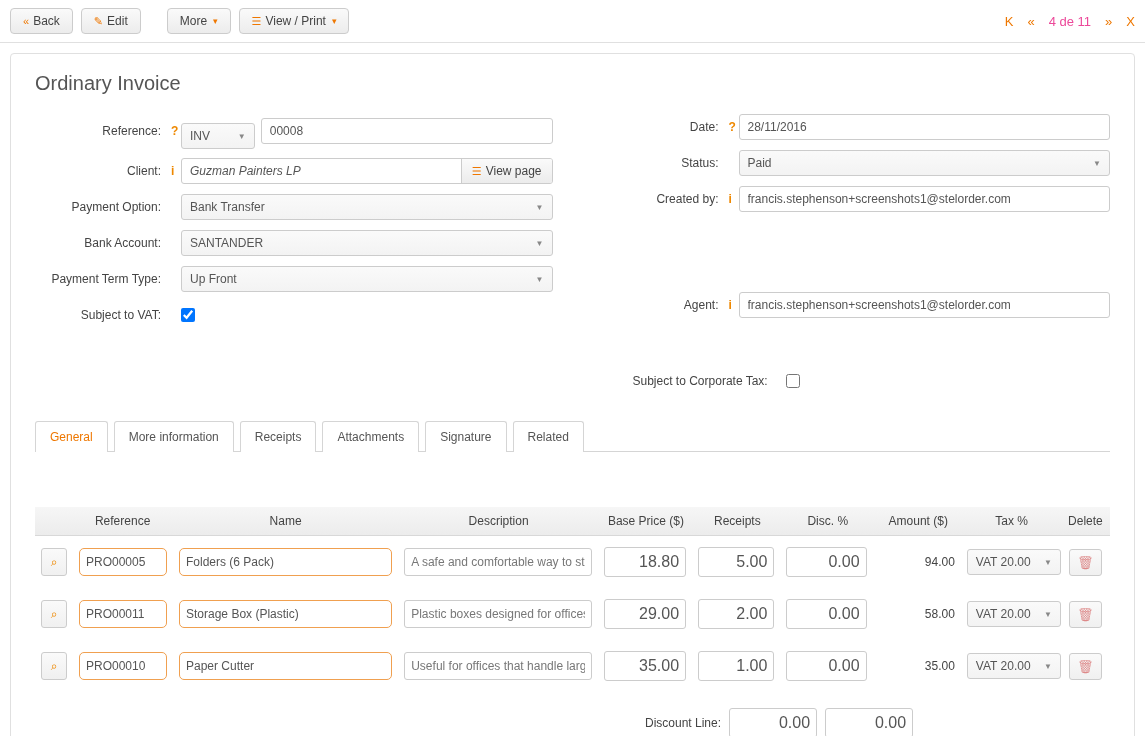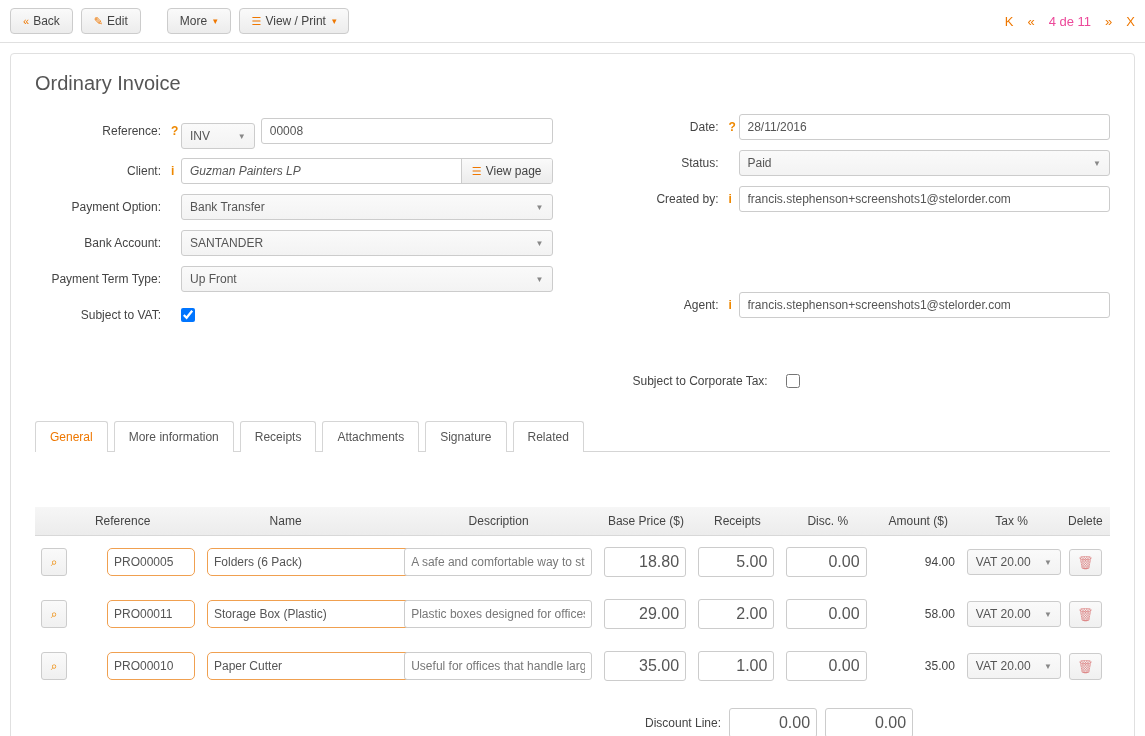--- a/index.html
+++ b/index.html
@@ -47,21 +47,21 @@
 .col-price { width: 96px; text-align: right; }
 .col-qty { width: 90px; text-align: right; }
 .col-disc { width: 94px; text-align: right; }
 .col-amt { width: 90px; text-align: right; }
 .col-tax { width: 100px; text-align: center; }
 .col-del { width: 50px; text-align: center; }
 .grid-head > div { text-align: center; font-weight: normal; color: #444; }
 .grid-head .col-price, .grid-head .col-qty, .grid-head .col-disc, .grid-head .col-amt { text-align: center; }
 
 .grid-row { display: flex; align-items: center; padding: 4px 0; }
-.inp-orange { border: 1px solid #f0a050; border-radius: 5px; padding: 11px 6px; width: 100%; font-size: 12px; color: #555; height: 28px; margin-left: 28px; }
+.inp-orange { border: 1px solid #f0a050; border-radius: 5px; padding: 11px 6px; width: 100%; font-size: 12px; color: #555; height: 28px; }
 .inp-grey { border: 1px solid #ccc; border-radius: 3px; padding: 5px 6px; width: 100%; font-size: 16px; color: #555; text-align: right; }
 .inp-desc { border: 1px solid #ccc; border-radius: 3px; padding: 5px 6px; width: 100%; font-size: 12px; color: #777; height: 28px; resize: none; overflow: hidden; }
 .amt-text { text-align: right; padding-right: 10px; color: #444; }
 .search-btn { width: 28px; height: 28px; display: flex; align-items: center; justify-content: center; border: 1px solid #ccc; border-radius: 3px; background: linear-gradient(#fafafa,#f0f0f0); cursor: pointer; color: #ee8800; font-size: 12px; }
 .tax-sel { border: 1px solid #ccc; border-radius: 3px; background: linear-gradient(#fafafa,#f3f3f3); padding: 5px 8px; display: flex; justify-content: space-between; align-items: center; width: 94px; font-size: 12px; color: #555; }
 .del-btn { border: 1px solid #ccc; border-radius: 3px; background: linear-gradient(#fafafa,#f0f0f0); padding: 5px 7px; cursor: pointer; color: #d88; font-size: 13px; }
 
 .grid-row .col-search { display:flex; justify-content:center; }
 .grid-row .col-del { display:flex; justify-content:center; }
 

